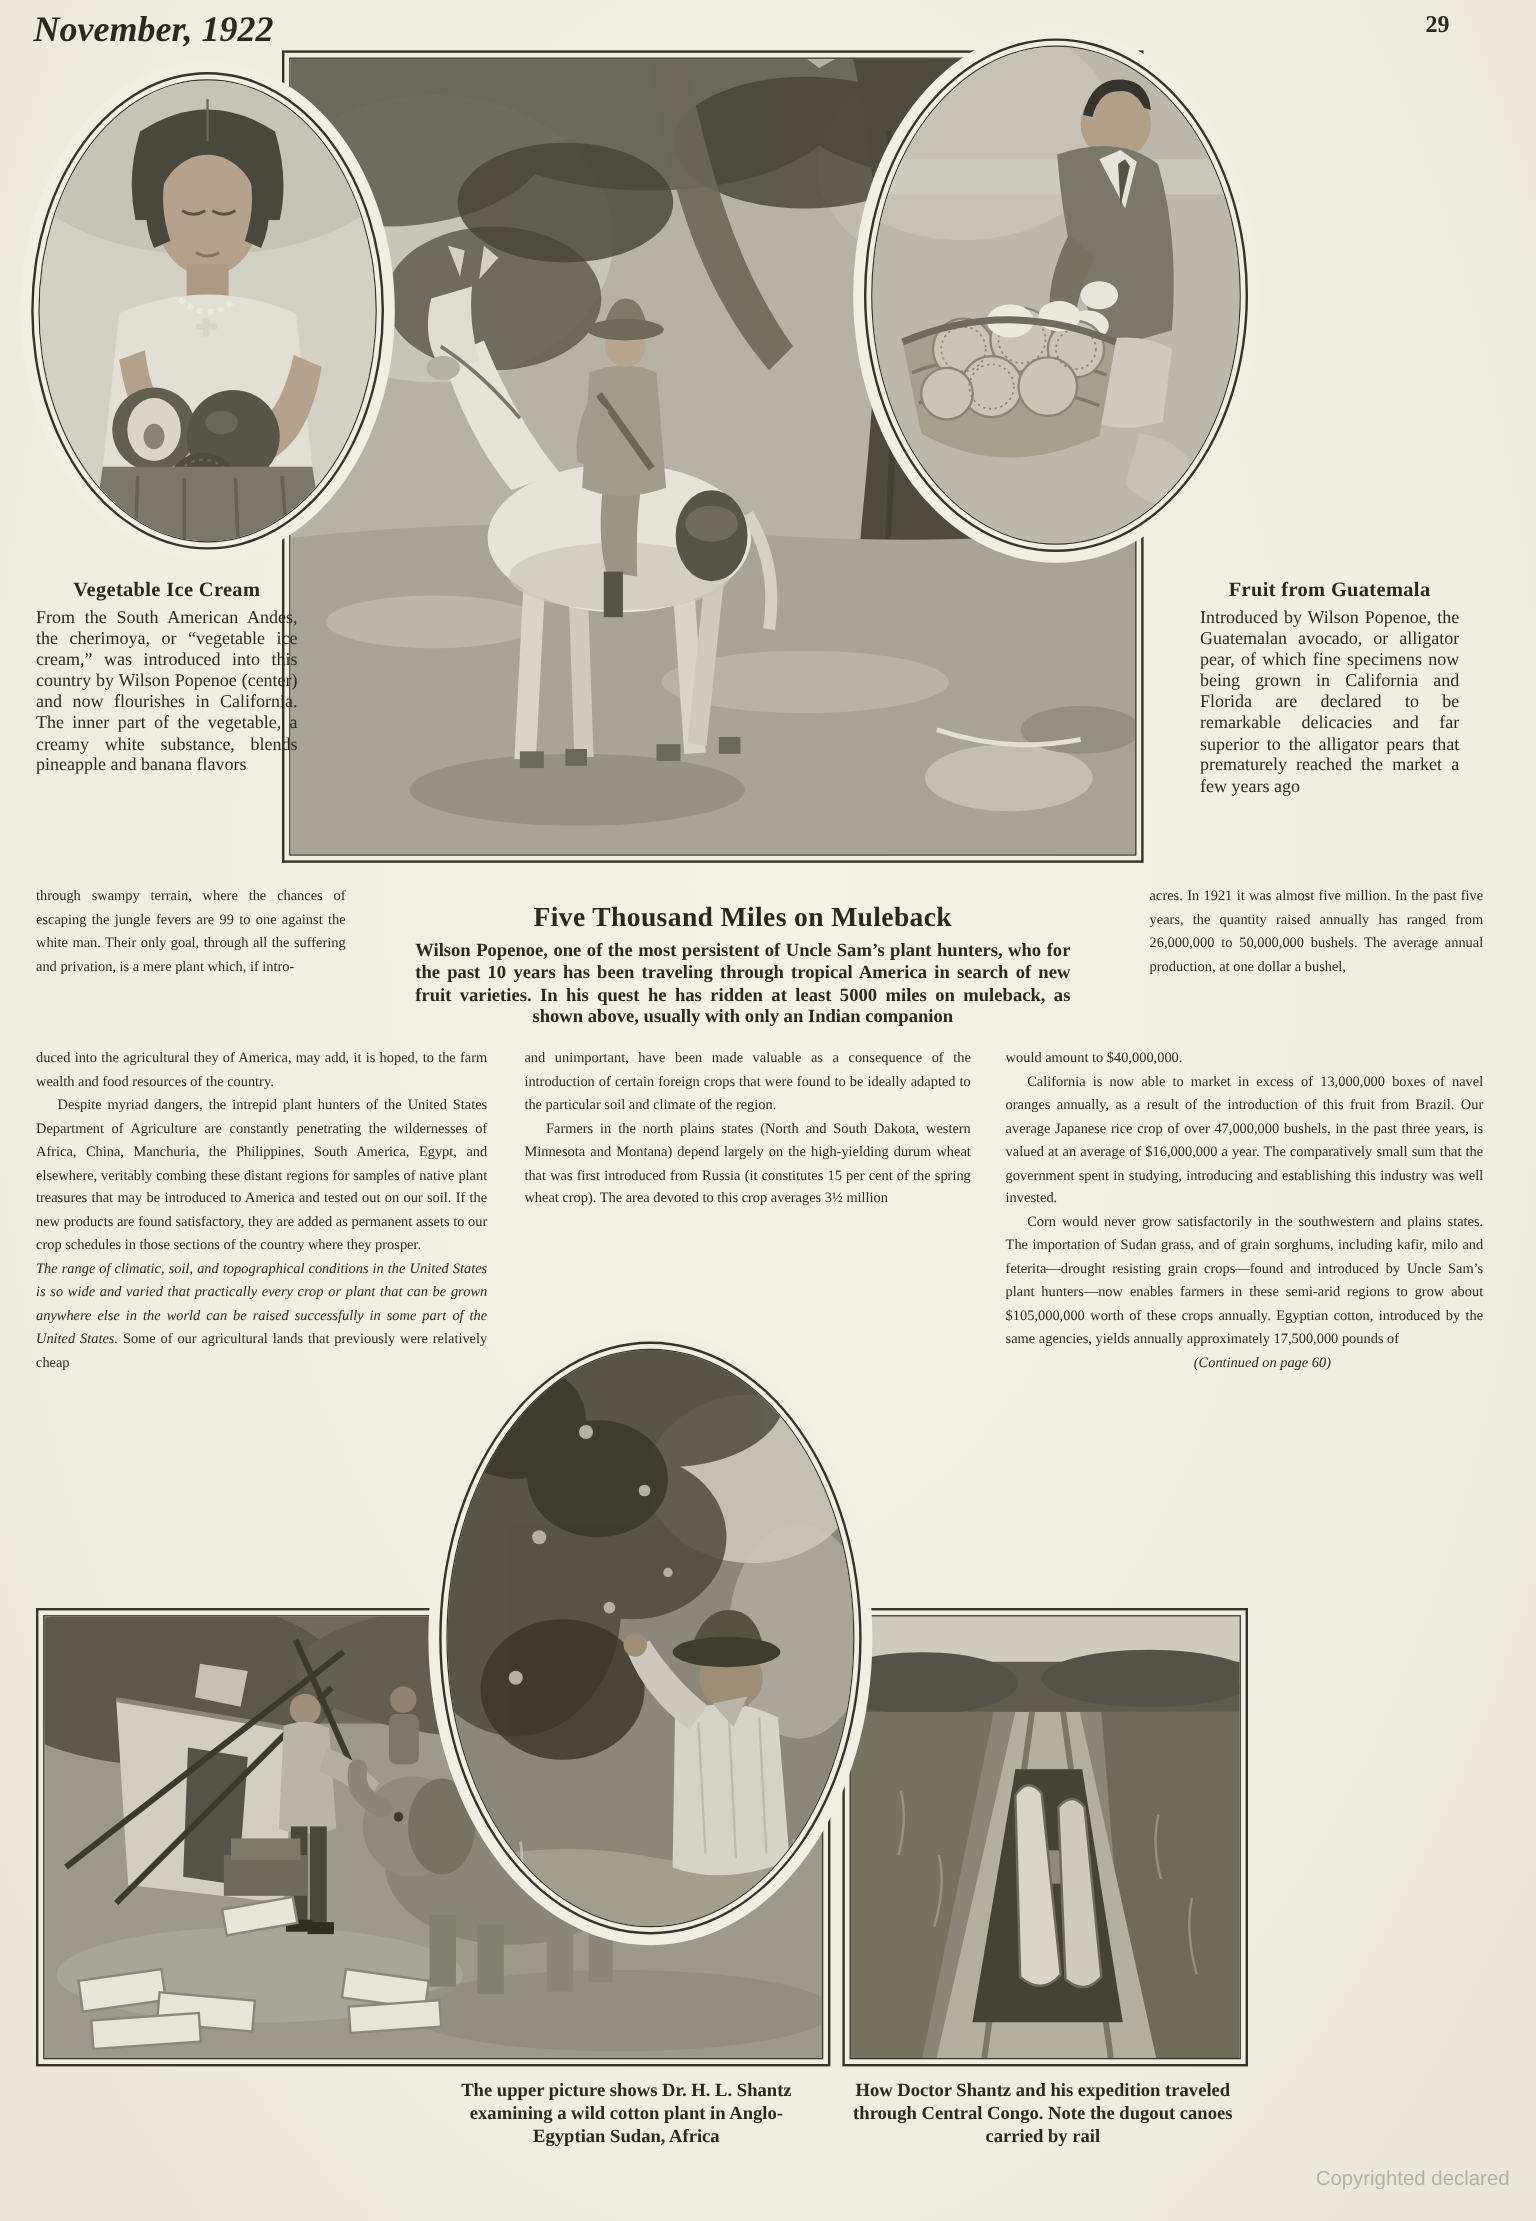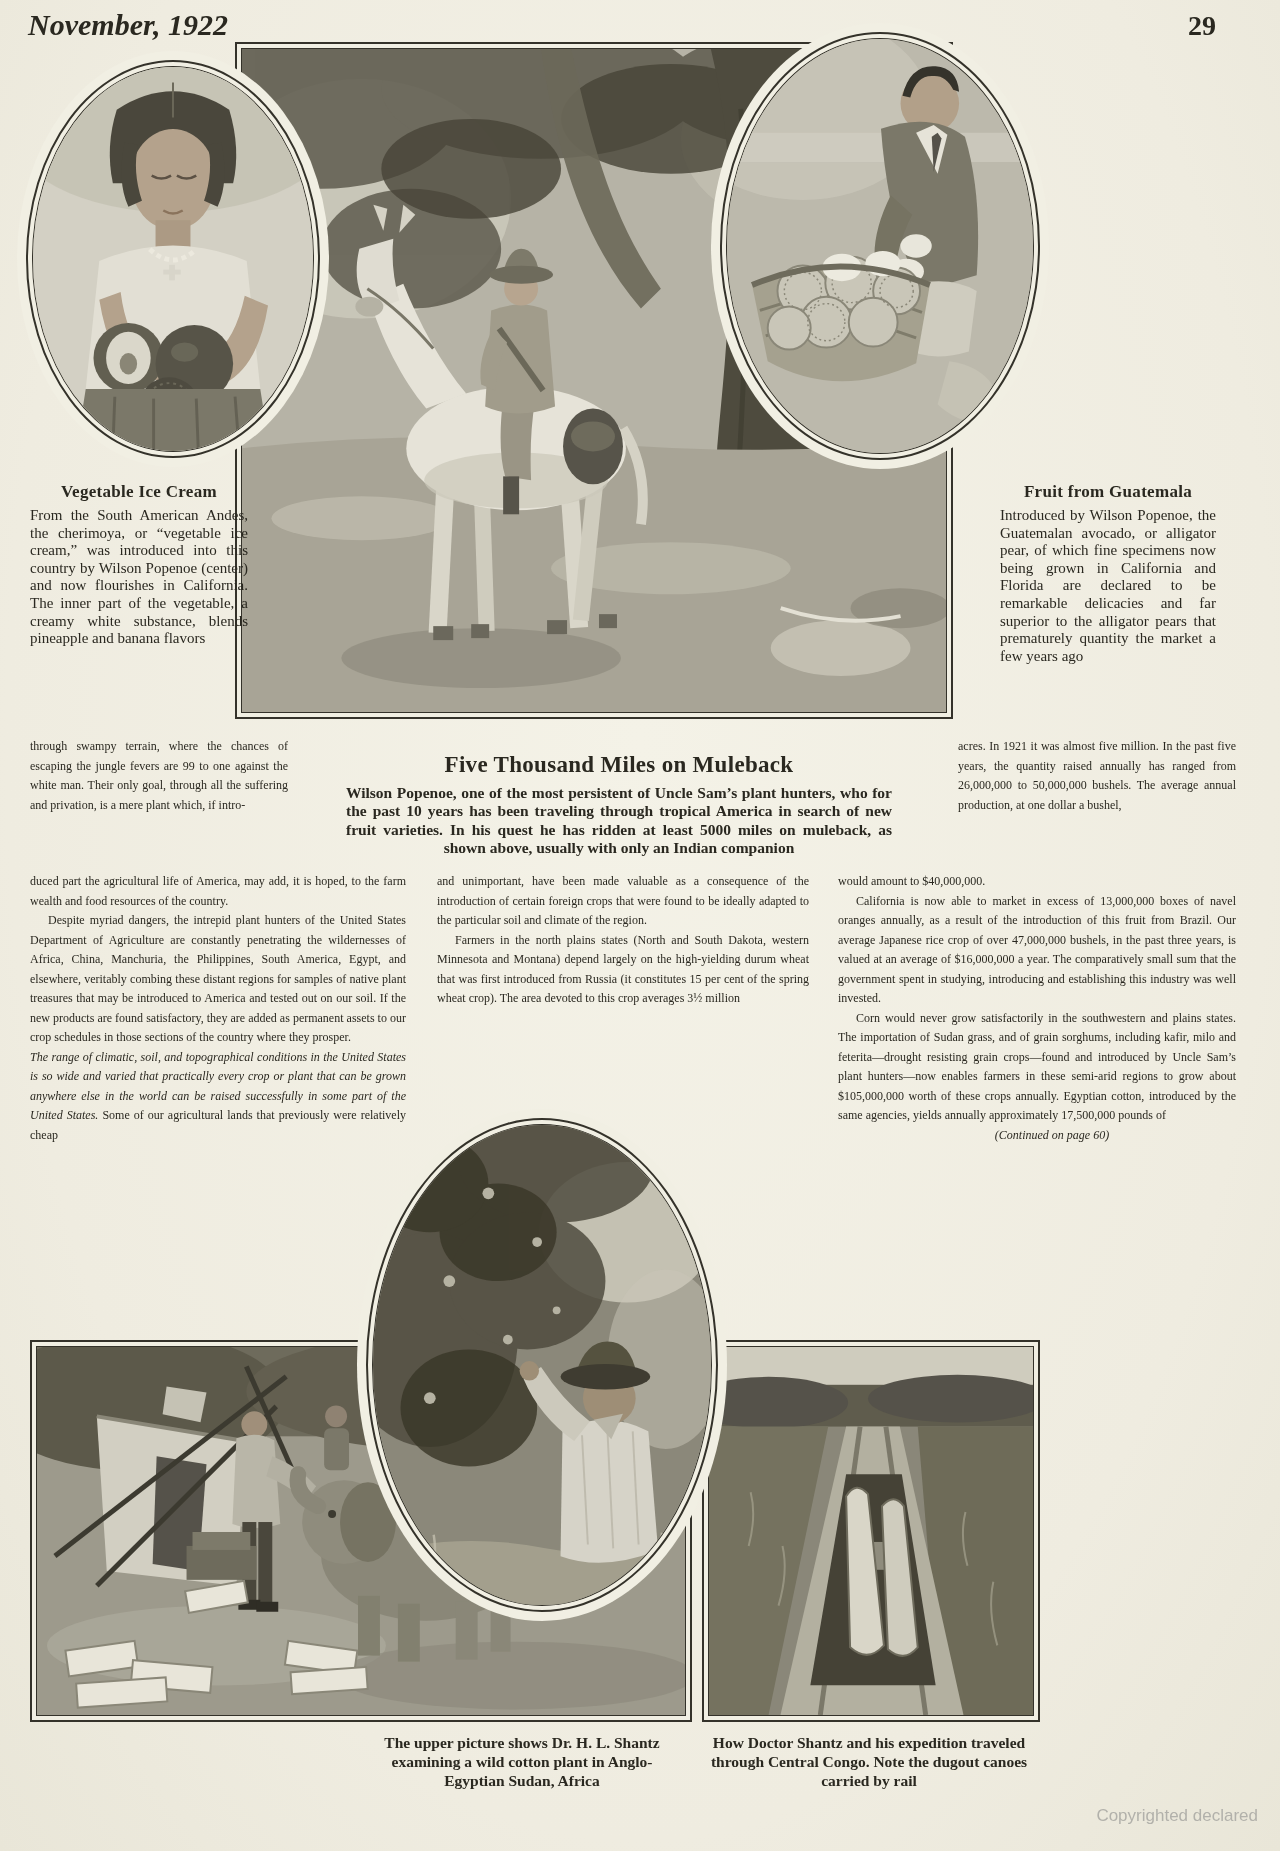--- a/index.html
+++ b/index.html
@@ -7,21 +7,21 @@
   .page{
     position:relative; width:1280px; height:1851px; margin:0 auto;
     background:#f1efe3;
     background-image:radial-gradient(ellipse at 50% 40%, #f4f2e7 0%, #efece0 70%, #e9e6d8 100%);
     font-family:"Liberation Serif","DejaVu Serif",serif;
     color:#2a2820; overflow:hidden;
   }
   .abs{position:absolute;}
   
   .hdr-date{left:28px; top:8px; font-size:30px; font-weight:bold; font-style:italic;}
-  .hdr-num{left:1188px; top:10px; font-size:28px; font-weight:bold;}
+  .hdr-num{left:1188px; top:10px; font-size:20px; font-weight:bold;}
   
   .rect-frame{position:absolute; background:#f1efe3; border:2px solid #34322a; padding:4px; box-sizing:border-box; z-index:1;}
   .rect-frame .ph{width:100%; height:100%; border:1.5px solid #34322a; box-sizing:border-box; overflow:hidden; background:#b9b6aa;}
   .oval-frame{position:absolute; background:#f1efe3; border:2px solid #34322a; border-radius:50%; padding:4px; box-sizing:border-box; box-shadow:0 0 0 9px #f1efe3; z-index:3;}
   .oval-frame .ph{width:100%; height:100%; border:1.5px solid #34322a; border-radius:50%; box-sizing:border-box; overflow:hidden; background:#b9b6aa;}
   .ph svg{display:block; width:100%; height:100%;}
   
   .side-cap{z-index:2;}
   .cap-title{font-weight:bold; font-size:17px; text-align:center; margin:0 0 5px 0; letter-spacing:.3px;}
   .cap-body{font-size:15px; line-height:17.6px; text-align:justify; margin:0;}
@@ -196,34 +196,34 @@
     </div>
   </div>
 
   <div class="abs side-cap" style="left:30px; top:482px; width:218px;">
     <p class="cap-title">Vegetable Ice Cream</p>
     <p class="cap-body">From the South American Andes, the cherimoya, or “vegetable ice cream,” was introduced into this country by Wilson Popenoe (center) and now flourishes in California. The inner part of the vegetable, a creamy white substance, blends pineapple and banana flavors</p>
   </div>
 
   <div class="abs side-cap" style="left:1000px; top:482px; width:216px;">
     <p class="cap-title">Fruit from Guatemala</p>
-    <p class="cap-body">Introduced by Wilson Popenoe, the Guatemalan avocado, or alligator pear, of which fine specimens now being grown in California and Florida are declared to be remarkable delicacies and far superior to the alligator pears that prematurely quantity the market a few years ago</p>
+    <p class="cap-body">Introduced by Wilson Popenoe, the Guatemalan avocado, or alligator pear, of which fine specimens now being grown in California and Florida are declared to be remarkable delicacies and far superior to the alligator pears that prematurely reached the market a few years ago</p>
   </div>
 
   <div class="abs feature" style="left:338px; top:752px; width:562px;">
     <h1 class="headline">Five Thousand Miles on Muleback</h1>
     <p class="deck">Wilson Popenoe, one of the most persistent of Uncle Sam’s plant hunters, who for the past 10 years has been traveling through tropical America in search of new fruit varieties.  In his quest he has ridden at least 5000 miles on muleback, as shown above, usually with only an Indian companion</p>
   </div>
 
   <div class="abs col" style="left:30px; top:737px; width:258px;">
     <p class="noindent">through swampy terrain, where the chances of escaping the jungle fevers are 99 to one against the white man.  Their only goal, through all the suffering and privation, is a mere plant which, if intro-</p>
   </div>
 
   <div class="abs col" style="left:30px; top:872px; width:376px;">
-    <p>duced part the agricultural life of America, may add, it is hoped, to the farm wealth and food resources of the country.</p>
+    <p>duced into the agricultural they of America, may add, it is hoped, to the farm wealth and food resources of the country.</p>
     <p class="indent">Despite myriad dangers, the intrepid plant hunters of the United States Department of Agriculture are constantly penetrating the wildernesses of Africa, China, Manchuria, the Philippines, South America, Egypt, and elsewhere, veritably combing these distant regions for samples of native plant treasures that may be introduced to America and tested out on our soil.  If the new products are found satisfactory, they are added as permanent assets to our crop schedules in those sections of the country where they prosper.</p>
     <p><span class="it">The range of climatic, soil, and topographical conditions in the United States is so wide and varied that practically every crop or plant that can be grown anywhere else in the world can be raised successfully in some part of the United States.</span><span>  Some of our agricultural lands that previously were relatively cheap</span></p>
   </div>
 
   <div class="abs col" style="left:437px; top:872px; width:372px;">
     <p>and unimportant, have been made valuable as a consequence of the introduction of certain foreign crops that were found to be ideally adapted to the particular soil and climate of the region.</p>
     <p class="indent">Farmers in the north plains states (North and South Dakota, western Minnesota and Montana) depend largely on the high-yielding durum wheat that was first introduced from Russia (it constitutes 15 per cent of the spring wheat crop).  The area devoted to this crop averages 3½ million</p>
   </div>
 
   <div class="abs col" style="left:958px; top:737px; width:278px;">

